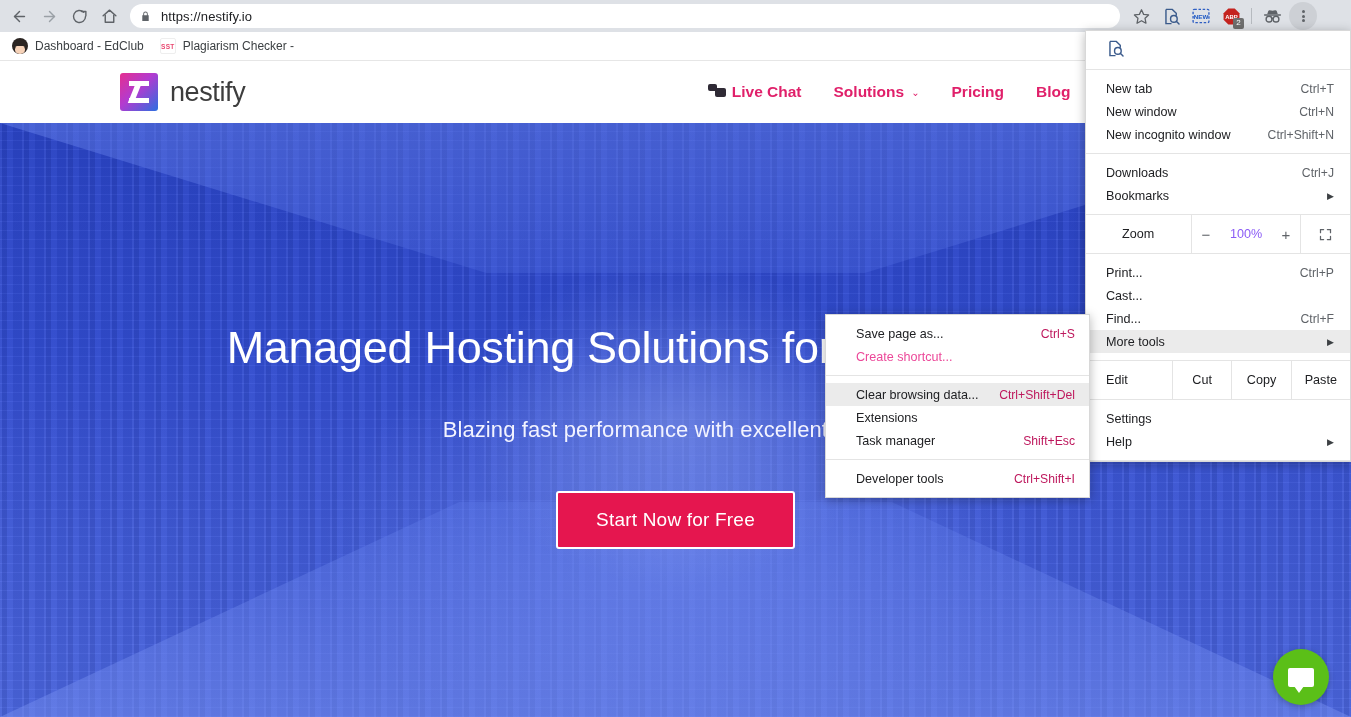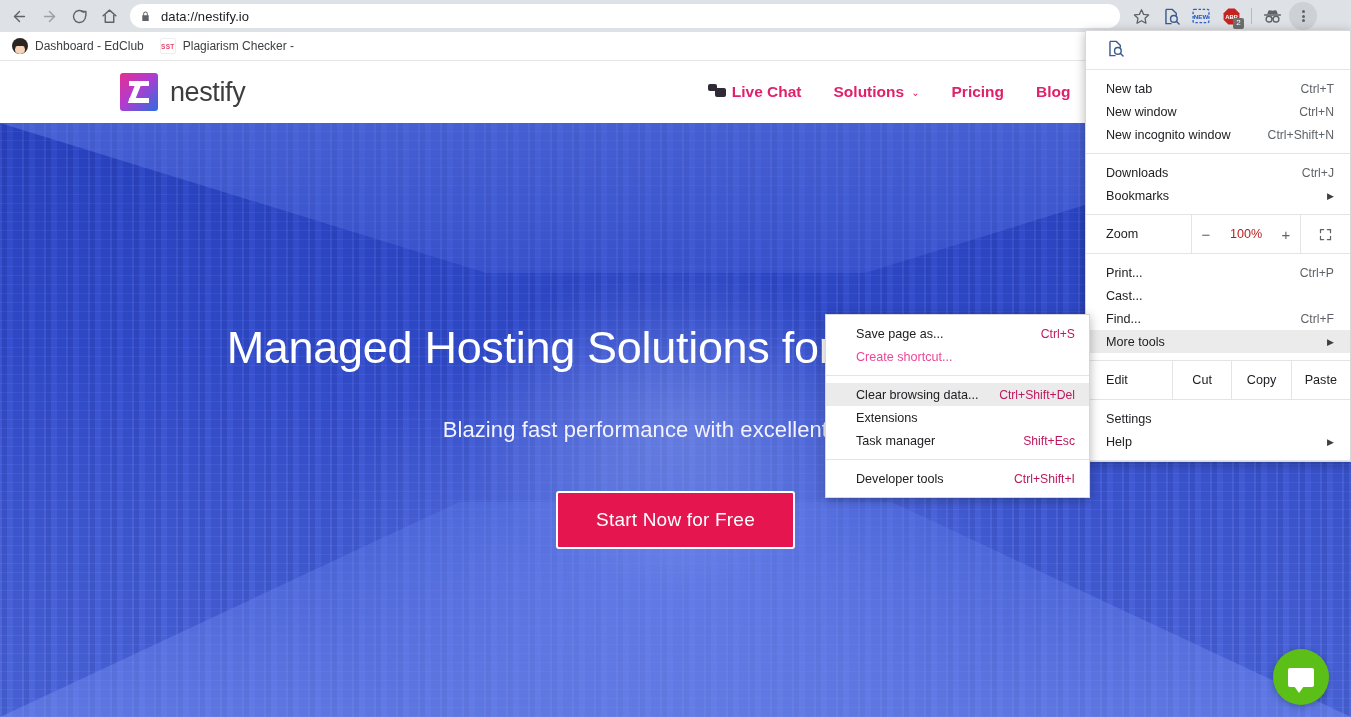--- a/index.html
+++ b/index.html
@@ -251,29 +251,29 @@
     height: 23px; display: flex; align-items: center;
     padding: 0 16px 0 20px; white-space: nowrap;
     cursor: default;
   }
   .cm-item .lbl { flex: 1; }
   .cm-item .short { color: #5f6368; font-size: 12.2px; }
   .cm-item .arrow { color: #3c4043; font-size: 9px; margin-left: 8px; }
   .cm-item.highlight { background: #ebebeb; }
   .cm-block { padding: 7px 0; }
   .cm-zoom {
-    display: flex; align-items: stretch; height: 38px;
+    display: flex; align-items: stretch; height: 38px; margin-left: 16px;
   }
   .cm-zoom .zl { flex: 1; display: flex; align-items: center; padding-left: 20px; }
   .cm-zoom .zctrl {
     display: flex; align-items: center; border-left: 1px solid #e4e4e4;
     padding: 0 6px; gap: 14px;
   }
   .cm-zoom .zbtn { color: #5f6368; font-size: 15px; width: 16px; text-align: center; cursor: pointer; }
-  .cm-zoom .zval { font-size: 12.6px; color: #b91c1c; min-width: 36px; text-align: center; }
+  .cm-zoom .zval { font-size: 12.6px; color: #8b5cf6; min-width: 36px; text-align: center; }
   .cm-zoom .zfull {
     width: 50px; display: flex; align-items: center; justify-content: center;
     border-left: 1px solid #e4e4e4; cursor: pointer;
   }
   .cm-edit {
     display: flex; align-items: stretch; height: 38px;
   }
   .cm-edit .ecell {
     display: flex; align-items: center; justify-content: center;
     font-size: 12.6px; color: #202124; cursor: default;
@@ -332,21 +332,21 @@
           </svg>
       </div>
     </div>
 
     <div class="omnibox">
       <span class="lock">
         <svg width="11" height="13" viewBox="0 0 24 24" fill="#5f6368">
             <path d="M12 1a5 5 0 0 0-5 5v3H5v13h14V9h-2V6a5 5 0 0 0-5-5zm0 2a3 3 0 0 1 3 3v3H9V6a3 3 0 0 1 3-3z"></path>
           </svg>
       </span>
-      <span class="url">data://nestify.io</span>
+      <span class="url">https://nestify.io</span>
     </div>
 
     <div class="toolbar-icons">
       <div class="tb-icon">
         <svg width="17" height="17" viewBox="0 0 24 24" fill="none" stroke="#5f6368" stroke-width="1.8" stroke-linejoin="round">
             <polygon points="12 2.5 15 9 22 9.8 17 14.5 18.3 21.5 12 18 5.7 21.5 7 14.5 2 9.8 9 9"></polygon>
           </svg>
       </div>
       <div class="tb-icon">
         <svg width="19" height="19" viewBox="0 0 24 24" fill="none" stroke="#3b5b8c" stroke-width="1.8">

